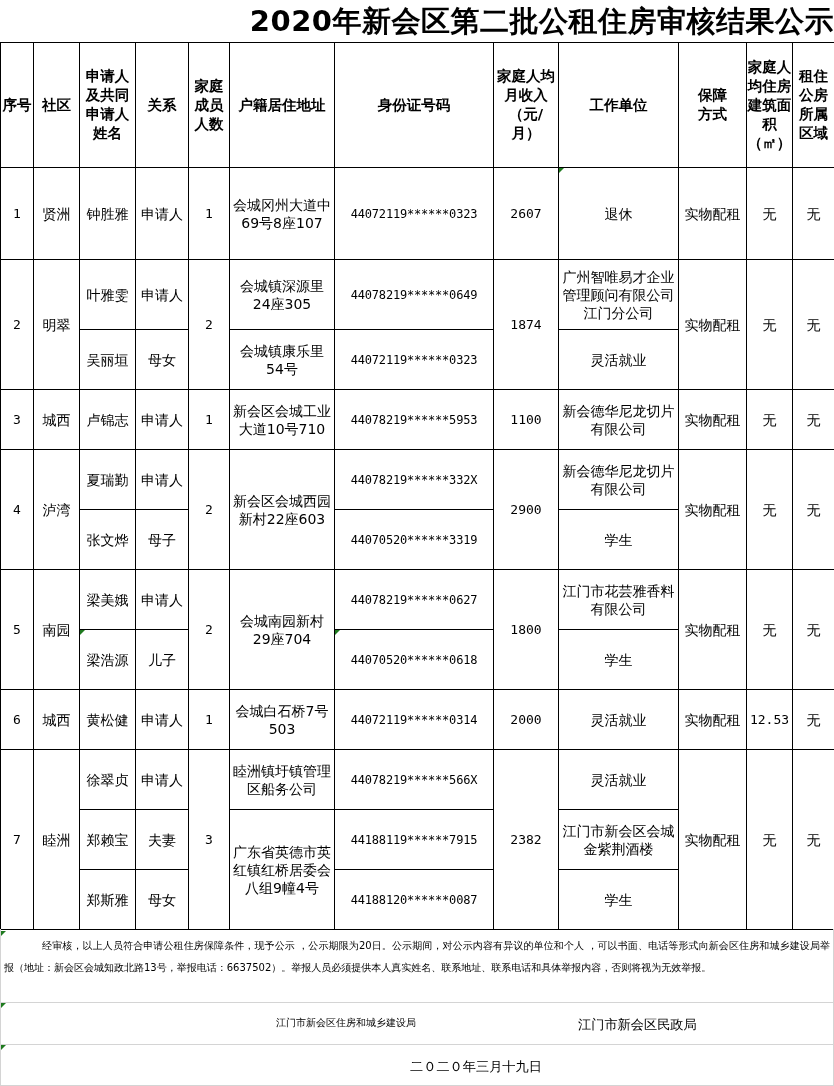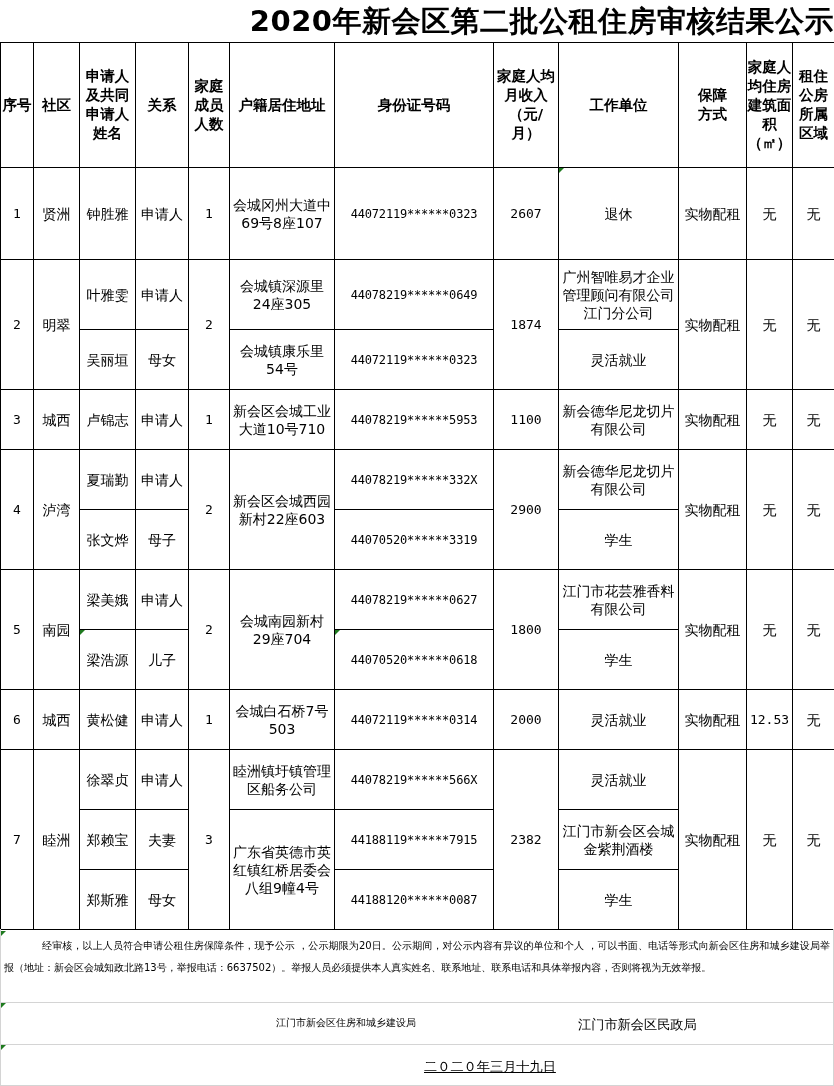--- a/index.html
+++ b/index.html
@@ -18,21 +18,21 @@
                font-size:12px; letter-spacing:-0.2px; white-space:nowrap; }
   table.main td.num { font-family:"DejaVu Sans Mono", monospace; font-size:13px; }
   .narrow-head { padding:0 !important; }
   .footer-text { position:absolute; left:4px; top:935px; width:826px;
                  font-size:10px; line-height:21.5px; text-align:justify; }
   .footer-text .indent { display:inline-block; width:38px; }
   .hline { position:absolute; left:0; width:834px; height:1px; background:#d4d4d4; }
   .vline { position:absolute; top:929px; width:1px; height:157px; background:#d4d4d4; }
   .org1 { position:absolute; top:1016px; left:276px; font-size:10px; }
   .org2 { position:absolute; top:1016px; left:578px; font-size:13.2px; }
-  .date { position:absolute; top:1058px; left:424px; font-size:13.2px;text-decoration:underline; }
+  .date { position:absolute; top:1058px; left:410px; font-size:13.2px; }
   .tick { position:absolute; width:0; height:0; border-top:5px solid #1f7a1f; border-right:5px solid transparent; }
 </style>
 </head>
 <body>
 
 <div class="title">2020年新会区第二批公租住房审核结果公示</div>
 
 <table class="main">
   <colgroup>
     <col style="width:33px">

